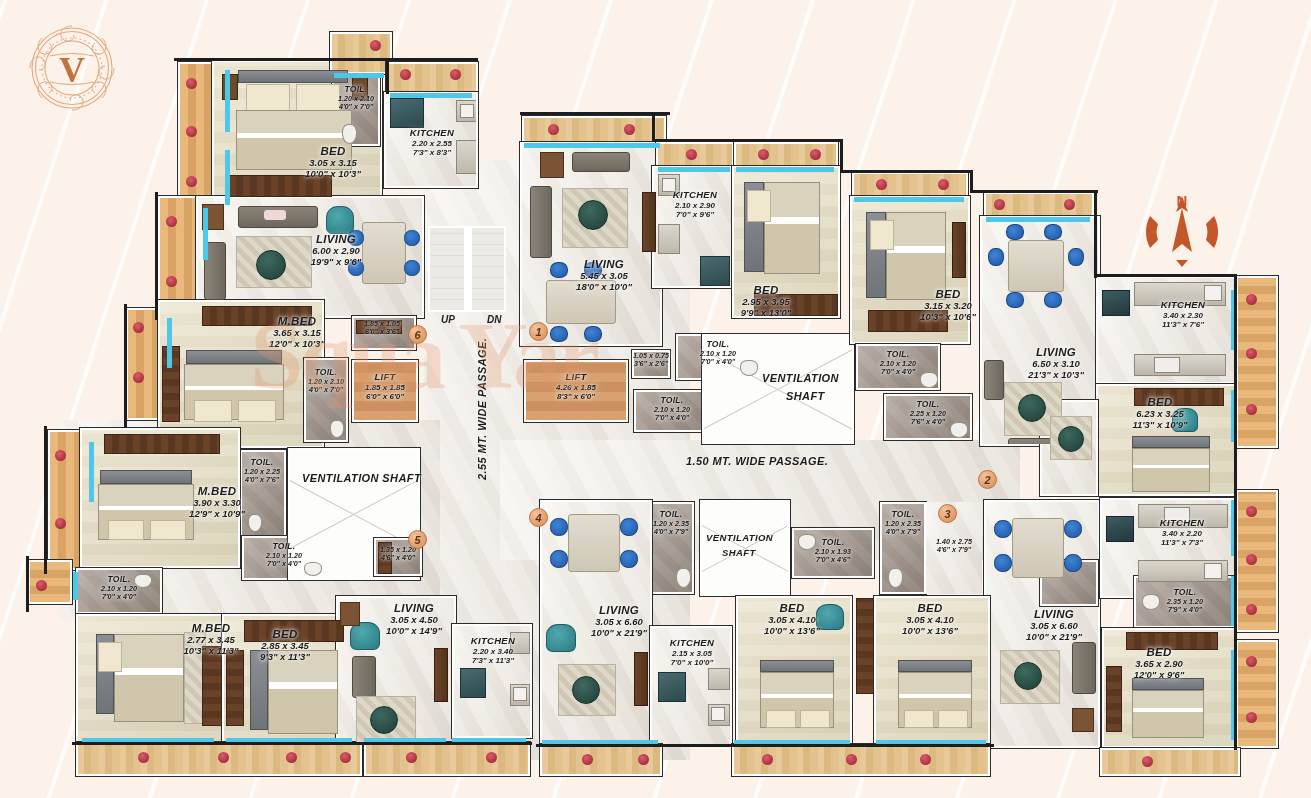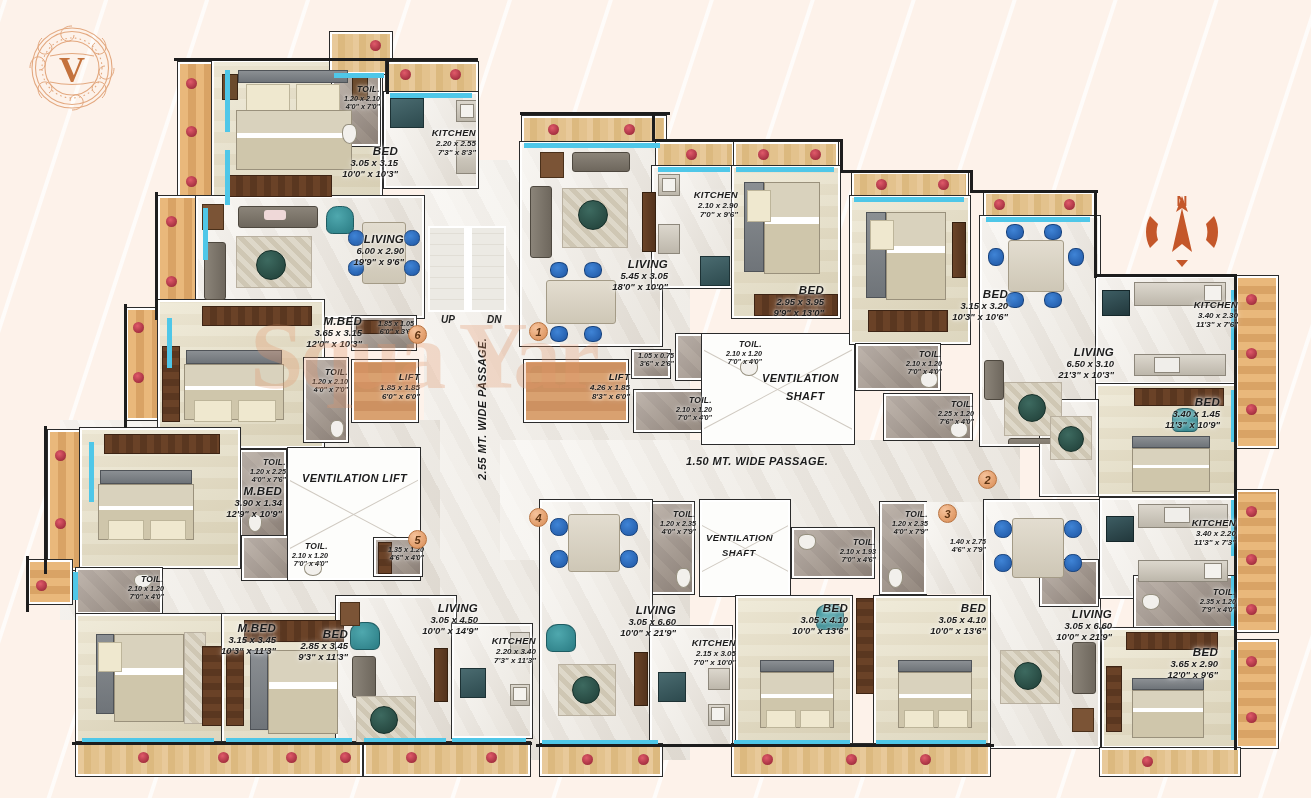--- a/index.html
+++ b/index.html
@@ -120,21 +120,21 @@
   }
   .shaftx::before { transform: rotate(28deg); }
   .shaftx::after  { transform: rotate(-28deg); }
 
   
   .lbl {
     position: absolute;
     color: #1c1c1c;
     font-weight: bold;
     font-style: italic;
-    text-align: right;
+    text-align: center;
     line-height: 1.14;
     text-shadow: 0 0 3px rgba(255,255,255,.95), 0 0 6px rgba(255,255,255,.85);
     white-space: nowrap;
     z-index: 40;
     pointer-events: none;
   }
   .lbl .nm  { display:block; font-size: 11.5px; letter-spacing: .3px; }
   .lbl .d1  { display:block; font-size: 9.5px; font-weight: bold; }
   .lbl .d2  { display:block; font-size: 9.5px; font-weight: bold; }
   .lbl.sm .nm { font-size: 9.5px; }
@@ -393,36 +393,36 @@
 
     <div class="rm f-bedfl" style="left:80px;top:428px;width:160px;height:140px;">
       <div class="fu ward" style="left:22px;top:4px;width:116px;height:20px;"></div>
       <div class="fu bed-hb" style="left:18px;top:40px;width:92px;height:14px;"></div>
       <div class="fu bed-unit" style="left:16px;top:54px;width:96px;height:56px;"></div>
       <div class="fu pillow" style="left:26px;top:90px;width:36px;height:20px;"></div>
       <div class="fu pillow" style="left:68px;top:90px;width:36px;height:20px;"></div>
     </div>
     <div class="lbl" style="left:152px;top:485px;width:130px;">
       <span class="nm">M.BED</span>
-      <span class="d1">3.90 x 1.34</span>
+      <span class="d1">3.90 x 3.30</span>
       <span class="d2">12'9" x 10'9"</span>
     </div>
 
     <div class="rm f-toil" style="left:242px;top:536px;width:84px;height:44px;">
       <div class="fu wc" style="left:60px;top:24px;width:18px;height:14px;"></div>
     </div>
     <div class="lbl xs" style="left:240px;top:542px;width:88px;">
       <span class="nm">TOIL.</span>
       <span class="d1">2.10 x 1.20</span>
       <span class="d2">7'0" x 4'0"</span>
     </div>
 
     <div class="rm f-shaft shaftx" style="left:288px;top:448px;width:132px;height:132px;"></div>
     <div class="ptxt" style="left:302px;top:472px;">
-      <span>VENTILATION LIFT</span>
+      <span>VENTILATION SHAFT</span>
     </div>
 
     <div class="rm f-toil" style="left:374px;top:538px;width:48px;height:38px;">
       <div class="fu ward-v" style="left:2px;top:2px;width:14px;height:32px;"></div>
     </div>
     <div class="lbl xs" style="left:372px;top:546px;width:52px;">
       <span class="nm"></span>
       <span class="d1">1.35 x 1.20</span>
       <span class="d2">4'6" x 4'0"</span>
     </div>
@@ -446,21 +446,21 @@
 
     <div class="rm f-bedfl" style="left:76px;top:614px;width:148px;height:130px;">
       <div class="fu bed-hb" style="left:18px;top:18px;width:18px;height:80px;"></div>
       <div class="fu bed-unit" style="left:36px;top:18px;width:70px;height:88px;"></div>
       <div class="fu pillow" style="left:20px;top:26px;width:24px;height:30px;"></div>
       <div class="fu rug" style="left:106px;top:16px;width:22px;height:92px;"></div>
       <div class="fu ward-v" style="left:124px;top:30px;width:20px;height:80px;"></div>
     </div>
     <div class="lbl" style="left:146px;top:622px;width:130px;">
       <span class="nm">M.BED</span>
-      <span class="d1">3.15 x 3.45</span>
+      <span class="d1">2.77 x 3.45</span>
       <span class="d2">10'3" x 11'3"</span>
     </div>
 
     <div class="rm f-bedfl" style="left:222px;top:614px;width:140px;height:130px;">
       <div class="fu ward" style="left:20px;top:4px;width:100px;height:22px;"></div>
       <div class="fu bed-hb" style="left:26px;top:34px;width:18px;height:80px;"></div>
       <div class="fu bed-unit" style="left:44px;top:34px;width:70px;height:84px;"></div>
       <div class="fu ward-v" style="left:2px;top:34px;width:18px;height:76px;"></div>
     </div>
     <div class="lbl" style="left:222px;top:628px;width:126px;">
@@ -711,21 +711,21 @@
     <div class="fu win" style="left:1231px;top:390px;width:5px;height:52px;z-index:34;"></div>
 
     <div class="rm f-bedfl" style="left:1096px;top:384px;width:140px;height:112px;">
       <div class="fu ward" style="left:36px;top:2px;width:90px;height:18px;"></div>
       <div class="fu chair-teal" style="left:74px;top:22px;width:26px;height:24px;"></div>
       <div class="fu bed-hb" style="left:34px;top:50px;width:78px;height:12px;"></div>
       <div class="fu bed-unit" style="left:34px;top:62px;width:78px;height:44px;"></div>
     </div>
     <div class="lbl" style="left:1100px;top:396px;width:120px;">
       <span class="nm">BED</span>
-      <span class="d1">3.40 x 1.45</span>
+      <span class="d1">6.23 x 3.25</span>
       <span class="d2">11'3" x 10'9"</span>
     </div>
 
     <div class="rm f-marble" style="left:1040px;top:400px;width:58px;height:96px;">
       <div class="fu rug" style="left:8px;top:14px;width:42px;height:44px;"></div>
       <div class="fu table-rd" style="left:16px;top:24px;width:26px;height:26px;"></div>
     </div>
 
     <div class="unum" style="left:978px;top:470px;">
       <span>2</span>

